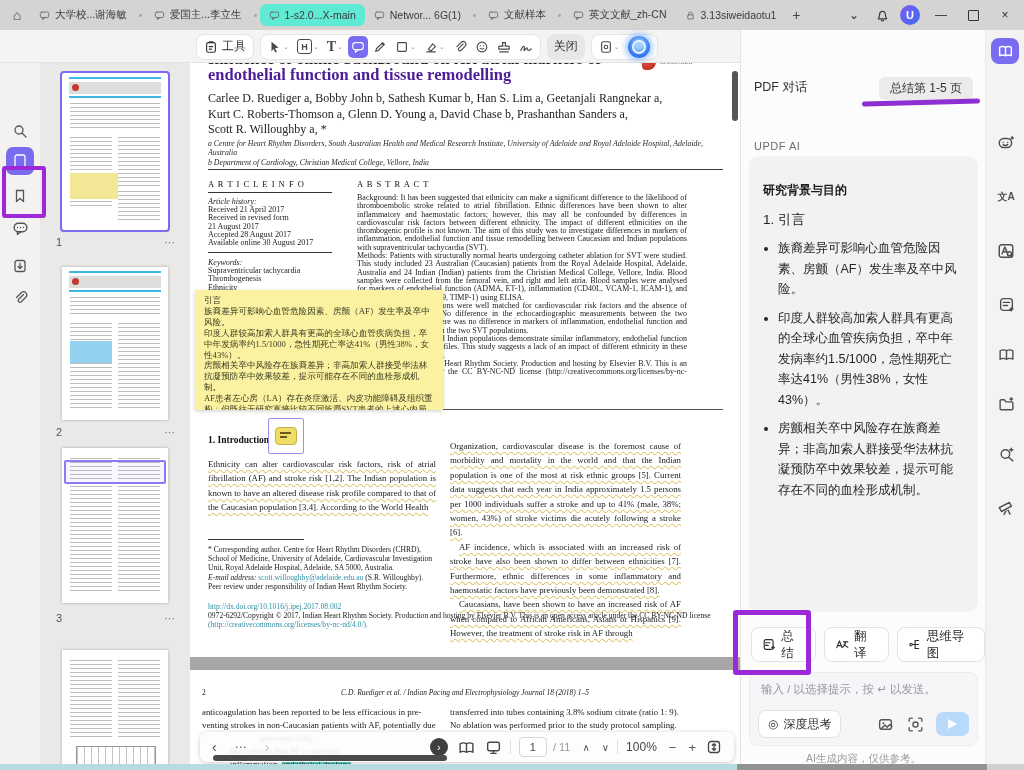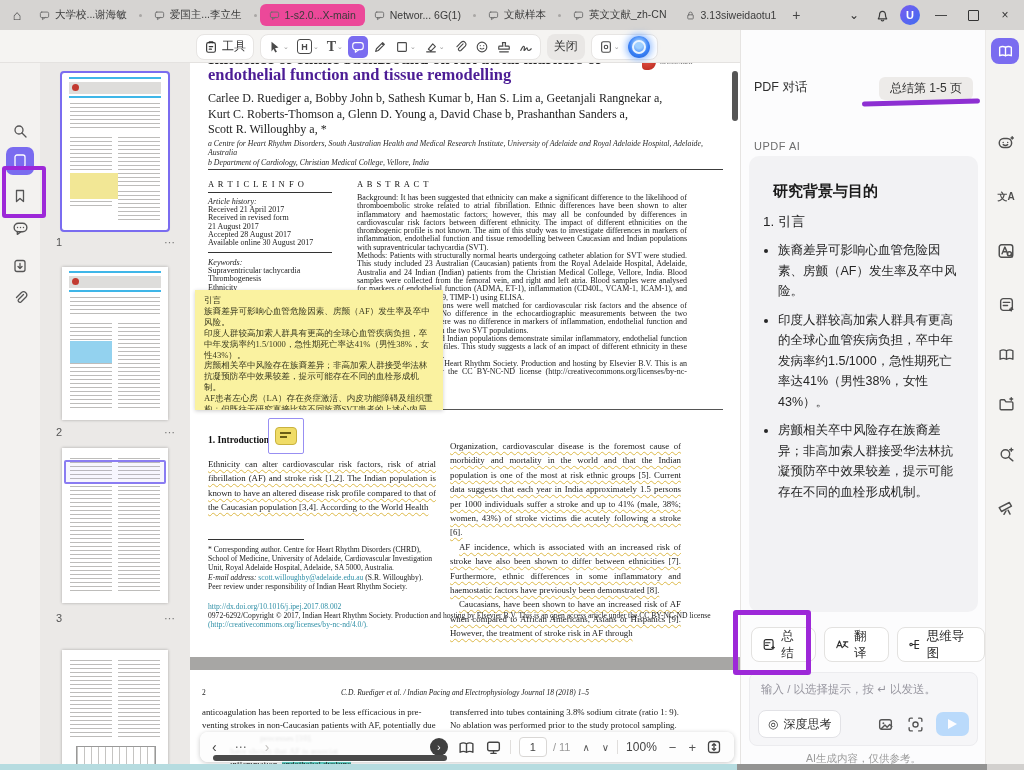--- a/index.html
+++ b/index.html
@@ -6,21 +6,21 @@
   #app{position:relative;width:1024px;height:770px;background:#f2f1ef;font-family:"Liberation Sans",sans-serif;overflow:hidden;color:#333;}
   .abs{position:absolute;}
   svg.ic{display:block;}
   svg.ic *{fill:none;stroke:currentColor;stroke-width:1.3;stroke-linecap:round;stroke-linejoin:round;}
   svg.ic .fill{fill:currentColor;stroke:none;}
 
   
   .titlebar{position:absolute;left:0;top:0;width:1024px;height:30px;background:#d6d4d2;display:flex;align-items:center;padding:0 4px;box-sizing:border-box;}
   .home{width:26px;height:22px;display:flex;align-items:center;justify-content:center;color:#3c3c3c;font-size:14px;border-radius:5px;}
   .tab{height:22px;display:flex;align-items:center;gap:5px;padding:0 9px;border-radius:6px;font-size:10.5px;color:#3b3b3b;white-space:nowrap;overflow:hidden;}
-  .tab.active{background:#ec4899;}
+  .tab.active{background:#5eead4;}
   .tab .tico{color:#6b6b6b;flex:none;}
   .tabsep{width:3px;height:3px;border-radius:50%;background:#a9a7a5;margin:0 3px;flex:none;}
   .plus{width:22px;text-align:center;font-size:14px;color:#444;}
   .tb-right{margin-left:auto;display:flex;align-items:center;gap:10px;padding-right:4px;}
   .wbtn{width:22px;height:22px;display:flex;align-items:center;justify-content:center;color:#333;font-size:12px;border-radius:4px;}
   .avatar{width:20px;height:20px;border-radius:50%;background:linear-gradient(135deg,#7a5cf0,#3f6df0);color:#fff;font-size:11px;display:flex;align-items:center;justify-content:center;font-weight:bold;}
   .maxbox{width:9px;height:9px;border:1.2px solid #333;border-radius:1px;}
 
   
   .toolrow{position:absolute;left:0;top:30px;width:740px;height:33px;background:#f5f4f2;border-bottom:1px solid #e4e2e0;box-sizing:border-box;}
@@ -79,21 +79,21 @@
 
   
   .ai{position:absolute;left:740px;top:30px;width:245px;height:734px;background:#fcfcfd;border-left:1px solid #e6e4e2;box-sizing:border-box;}
   .ai-head{height:33px;display:flex;align-items:center;padding:0 13px;box-sizing:border-box;font-size:12.5px;color:#2e2e2e;margin-top:41px;}
   .ai-head .sp{flex:1;}
   .ai-head .hic{color:#4a4a4a;margin-left:15px;}
   .sumchip{position:absolute;right:12px;top:47px;height:23px;background:#edebe9;border-radius:6px;display:flex;align-items:center;padding:0 11px;font-size:12px;color:#333;}
   .brand{position:absolute;left:13px;top:110px;font-size:11px;color:#6e6e6e;letter-spacing:.5px;}
   .card{position:absolute;left:8px;top:126px;width:229px;height:456px;background:#f2f2f4;border-radius:10px;padding:12px 14px;box-sizing:border-box;overflow:hidden;}
   .card h1{margin:0;font-size:19.5px;line-height:36px;color:#161616;font-weight:bold;letter-spacing:.5px;}
-  .card h2{margin:14px 10px 0;font-size:15px;color:#1a1a1a;}
+  .card h2{margin:14px 0 0;font-size:12px;color:#1a1a1a;}
   .card h3{margin:12px 0 0;font-size:13.5px;font-weight:normal;color:#222;}
   .card ul{margin:9px 0 0;padding-left:15px;}
   .card li{font-size:12.5px;line-height:20.5px;color:#262626;margin-bottom:8px;}
   .actions{position:absolute;left:10px;top:597px;display:flex;gap:8px;}
   .abtn{display:flex;align-items:center;gap:5px;background:#fff;border:1px solid #e3e2e0;border-radius:8px;height:35px;padding:0 10px;font-size:12.5px;color:#2e2e2e;box-sizing:border-box;}
   .inputcard{position:absolute;left:8px;top:642px;width:229px;height:74px;background:#f6f6f8;border:1px solid #ececef;border-radius:8px;box-sizing:border-box;}
   .inputcard textarea{width:100%;height:30px;background:transparent;border:none;outline:none;resize:none;font-family:"Liberation Sans",sans-serif;font-size:11.5px;padding:9px 11px 0;box-sizing:border-box;color:#333;}
   .inputcard textarea::placeholder{color:#96959e;}
   .ic-row{position:absolute;left:8px;right:8px;bottom:7px;display:flex;align-items:center;}
   .deep{display:flex;align-items:center;gap:5px;background:#fff;border:1px solid #e2e2e6;border-radius:8px;height:26px;padding:0 9px;font-size:12px;color:#2e2e2e;}

